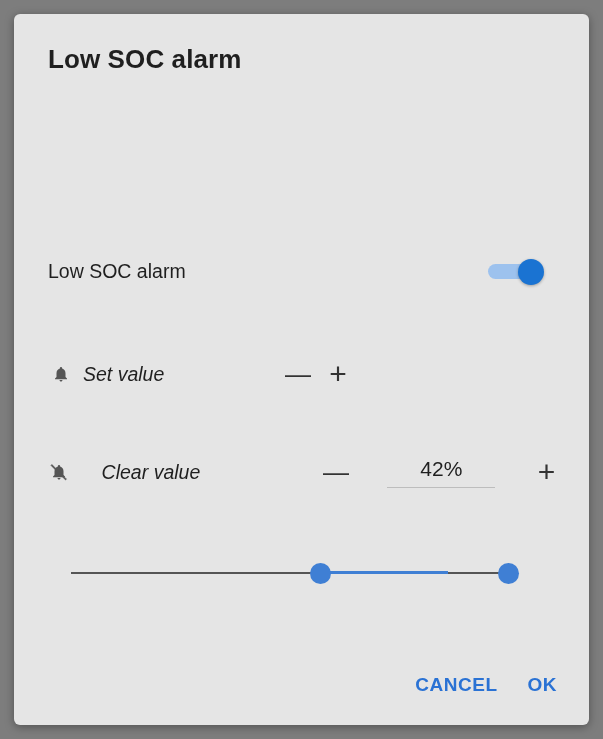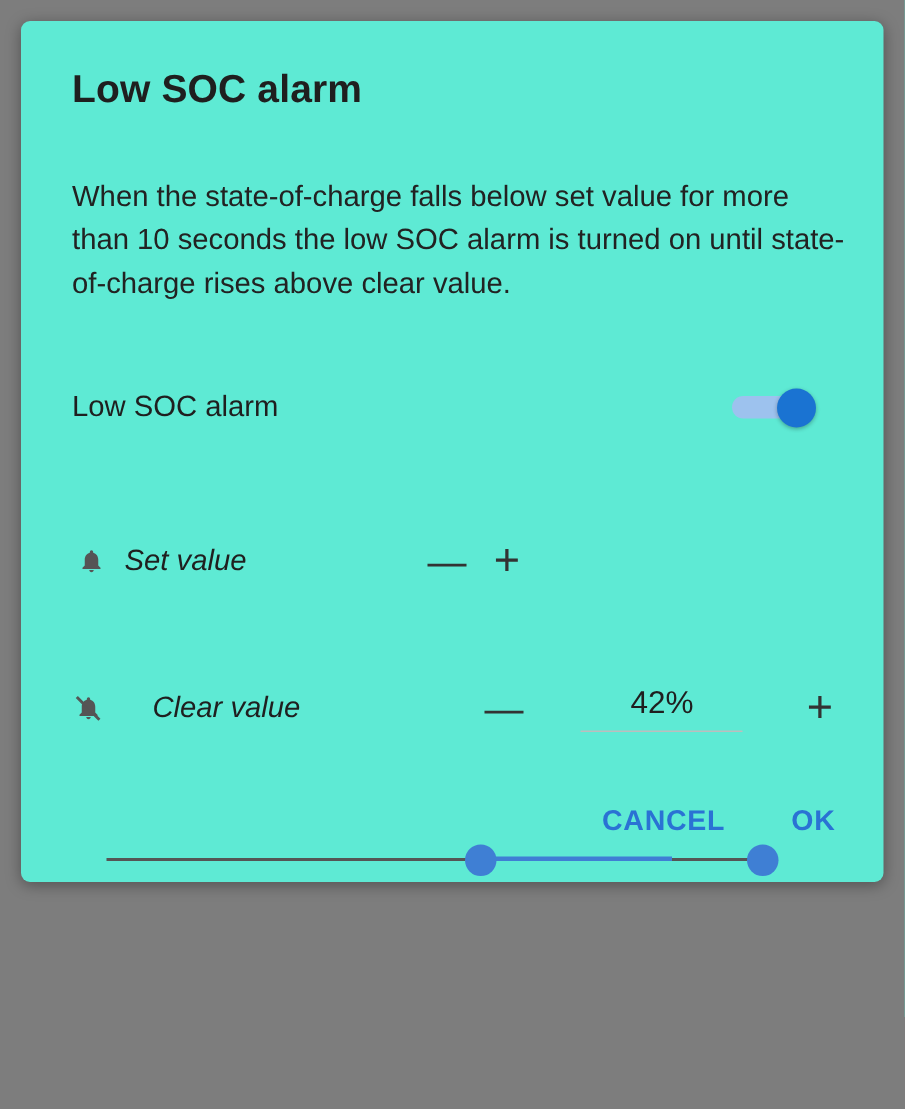--- a/index.html
+++ b/index.html
@@ -16,22 +16,22 @@
   .backdrop {
     position: absolute;
     inset: 0;
     background: #7d7d7d;
   }
   .dialog {
     position: absolute;
     left: 14px;
     top: 14px;
     width: 575px;
-    height: 574px;
-    background: #5eead4;
+    height: 711px;
+    background: #e5e5e5;
     border-radius: 6px;
     box-shadow: 0 2px 10px rgba(0,0,0,0.35);
     box-sizing: border-box;
     overflow: hidden;
   }
   .dialog-title {
     position: absolute;
     left: 34px;
     top: 30px;
     font-size: 26px;
@@ -173,21 +173,21 @@
     background: #3f7fd4;
   }
   .slider .knob.k1 { left: 239px; }
   .slider .knob.k2 { left: 427px; }
   .actions {
     position: absolute;
     right: 26px;
     bottom: 28px;
     display: flex;
     align-items: center;
-    gap: 32px;
+    gap: 18px;
     margin-left: 19px;
   }
   .actions .btn {
     font-size: 19px;
     font-weight: bold;
     color: #2a72d4;
     letter-spacing: 0.5px;
     cursor: pointer;
     background: none;
     border: none;
@@ -196,21 +196,20 @@
 </style>
 </head>
 <body>
 
 <div class="backdrop"></div>
 
 <div class="dialog">
 
   <div class="dialog-title">Low SOC alarm</div>
 
-  <div class="dialog-body">When the state-of-charge falls below set value for more than 10 seconds the low SOC alarm is turned on until state-of-charge rises above clear value.</div>
 
   <div class="row-toggle">
     <span class="label">Low SOC alarm</span>
     <span class="switch">
       <span class="track"></span>
       <span class="thumb"></span>
     </span>
   </div>
 
   <div class="stepper-row" id="row-set">

